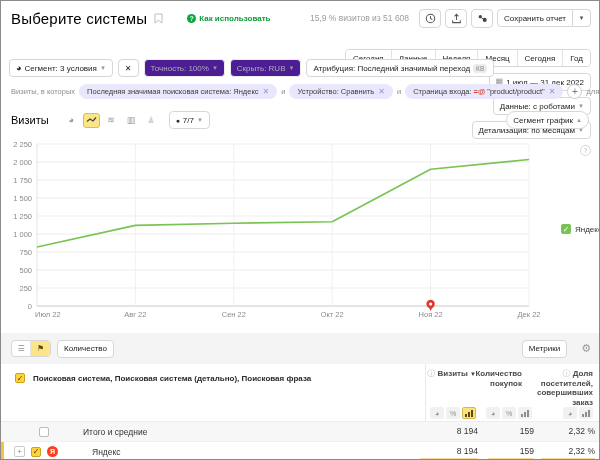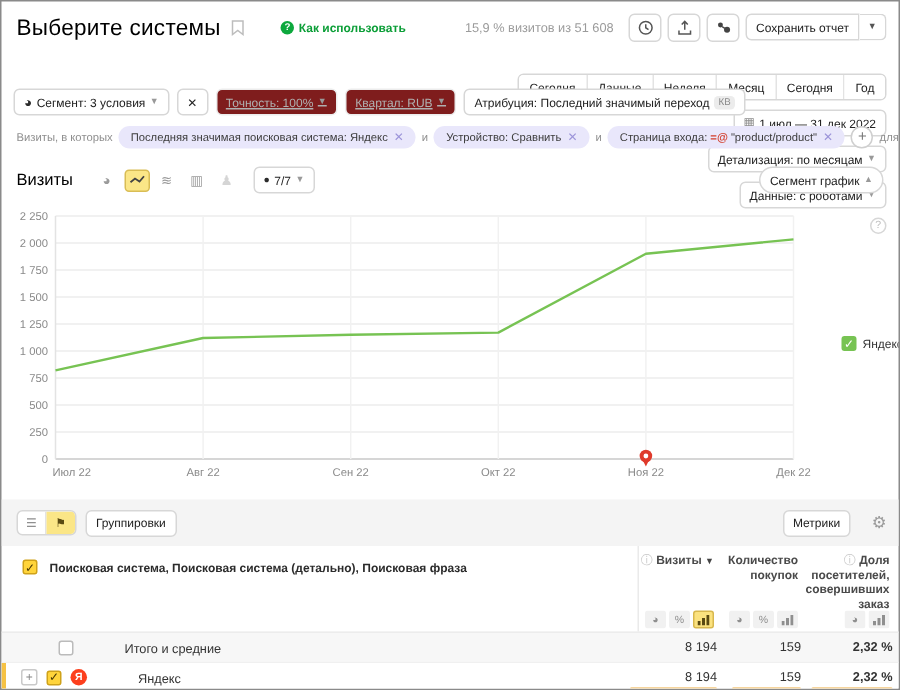--- a/index.html
+++ b/index.html
@@ -2,21 +2,21 @@
 <html><head>
 <meta charset="utf-8">
 <style>
   * { box-sizing: border-box; margin: 0; padding: 0; }
   body { margin: 0; background: #fff; font-family: "Liberation Sans", "DejaVu Sans", sans-serif; }
   .screen { position: relative; width: 600px; height: 460px; background: #fff; border: 1px solid #8a8a8a; overflow: hidden; }
 
   
   .btn { display: inline-flex; align-items: center; gap: 3px; background: #fff; border: 1px solid #d7d7d7;
          border-radius: 4px; padding: 3px 6px; font-size: 8px; color: #222; white-space: nowrap; cursor: pointer; height: 18px; }
-  .btn.muted { background: #7f1d1d; border-color: #ececec; color: #b0b0b0; text-decoration: underline; }
+  .btn.muted { background: #4c1d95; border-color: #ececec; color: #b0b0b0; }
   .caret { font-size: 6px; color: #999; line-height: 1; }
   .caret.dark { color: #555; }
 
   
   .header { position: absolute; top: 6px; left: 10px; right: 8px; height: 22px; display: flex; align-items: center; }
   .page-title { font-size: 15px; color: #000; font-weight: 400; letter-spacing: 0.2px; }
   .bookmark { margin-left: 7px; display: inline-flex; }
   .help { margin-left: 24px; display: inline-flex; align-items: center; gap: 3px; cursor: pointer; }
   .help-circle { width: 9px; height: 9px; border-radius: 50%; background: #0da83d; color: #fff; font-size: 6.5px;
                  font-weight: bold; display: flex; align-items: center; justify-content: center; }
@@ -87,21 +87,21 @@
                   padding-left: 14px; gap: 8px; }
   .grouping-title { font-size: 8px; font-weight: bold; color: #2b2b2b; }
 
   .cb { width: 10px; height: 10px; border: 1px solid #bbb; border-radius: 2px; background: #fff; display: inline-flex;
         align-items: center; justify-content: center; font-size: 8px; color: transparent; cursor: pointer; flex: none; }
   .cb.checked { background: #ffd43b; border-color: #cfa21a; color: #4a3a06; }
 
   .col-sep { position: absolute; left: 424px; top: 363px; bottom: 0; border-left: 1px solid #eaeaea; }
   .col-head { position: absolute; top: 368px; font-size: 8px; font-weight: bold; color: #4a4a4a; text-align: right; line-height: 1.2; }
   .ch-visits { right: 123px; width: 64px; }
-  .ch-purch  { right: 67px;  width: 50px; }
+  .ch-purch  { right: 77px;  width: 50px; }
   .ch-share  { right: 6px;   width: 58px; }
   .info-i { font-size: 8px; color: #c7c7c7; font-weight: normal; }
   .sort-caret { font-size: 6px; color: #444; }
 
   .mchips { position: absolute; top: 406px; display: flex; gap: 2px; }
   .mc-visits { right: 123px; } .mc-purch { right: 67px; } .mc-share { right: 6px; }
   .mchip { width: 14px; height: 12px; border-radius: 2px; background: #f1f1f1; color: #8f8f8f; display: flex;
            align-items: center; justify-content: center; font-size: 7px; cursor: pointer; border: 1px solid transparent; }
   .mchip.selected { background: #fbe27f; border-color: #d8b84e; color: #5a4a12; }
 
@@ -110,21 +110,21 @@
   .row-yandex { top: 440px; background: #fff; border-top: 1px solid #f0f0f0; }
   .row-left { position: absolute; left: 0; top: 0; height: 100%; display: flex; align-items: center; gap: 6px; }
   .row-total .row-left { padding-left: 38px; }
   .row-yandex .row-left { padding-left: 13px; }
   .row-label { font-size: 8.5px; color: #333; padding-left: 28px; }
   .expander { width: 11px; height: 11px; border: 1px solid #c9c9c9; border-radius: 2px; color: #888; font-size: 8px;
               line-height: 9px; text-align: center; background: #fff; cursor: pointer; }
   .favicon { width: 11px; height: 11px; border-radius: 50%; background: #fc3f1d; color: #fff; font-size: 7px; font-weight: bold;
              display: inline-flex; align-items: center; justify-content: center; }
   .cell { position: absolute; top: 4px; font-size: 8.5px; color: #333; text-align: right; }
-  .cell-visits { right: 123px; } .cell-purch { right: 67px; } .cell-share { right: 6px; font-weight: bold; }
+  .cell-visits { right: 123px; } .cell-purch { right: 67px; } .cell-share { right: 6px; }
   .hbar { position: absolute; top: 16px; height: 3px; background: #f6d59e; border-radius: 1px; }
   .hb-visits { right: 123px; width: 58px; } .hb-purch { right: 67px; width: 46px; } .hb-share { right: 6px; width: 54px; }
   .row-indicator { position: absolute; left: 0; top: 441px; width: 3px; height: 19px; background: #f6c244; }
 
   svg text { font-family: "Liberation Sans", "DejaVu Sans", sans-serif; }
 </style>
 </head>
 <body>
 
 <div class="screen">
@@ -177,43 +177,43 @@
       <span class="preset">Неделя</span>
       <span class="preset">Месяц</span>
       <span class="preset">Сегодня</span>
       <span class="preset">Год</span>
     </span>
     <button class="btn">
       <span class="cal-icon">▦</span>
       <span>1 июл — 31 дек 2022</span>
     </button>
     <button class="btn">
+      <span>Данные: с роботами</span>
+      <span class="caret">▼</span>
+    </button>
+    <button class="btn">
       <span>Детализация: по месяцам</span>
-      <span class="caret">▼</span>
-    </button>
-    <button class="btn">
-      <span>Данные: с роботами</span>
       <span class="caret">▼</span>
     </button>
     <span class="q-circle">?</span>
   </div>
 
   <div class="segment-row">
     <button class="btn">
       <span class="seg-pie">◕</span>
       <span>Сегмент: 3 условия</span>
       <span class="caret">▼</span>
     </button>
     <button class="btn">✕</button>
     <button class="btn muted">
       <span>Точность: 100%</span>
       <span class="caret">▼</span>
     </button>
     <button class="btn muted">
-      <span>Квартал: RUB</span>
+      <span>Скрыть: RUB</span>
       <span class="caret">▼</span>
     </button>
     <button class="btn">
       <span>Атрибуция: Последний значимый переход</span>
       <span class="badge">КВ</span>
 
     </button>
 
   </div>
 
@@ -305,21 +305,21 @@
       <span class="legend-check" id="legend-swatch" style="background: rgb(119, 195, 83);">✓</span>
       <span class="legend-name">Яндекс</span>
     </span>
   </div>
 
   <div class="table-toolbar">
     <span class="view-toggle">
       <span class="vt">☰</span>
       <span class="vt selected">⚑</span>
     </span>
-    <button class="btn" style="margin-left:6px">Группировки</button>
+    <button class="btn" style="margin-left:6px">Количество</button>
     <button class="btn" style="margin-left:auto">Метрики</button>
     <span class="gear">⚙</span>
   </div>
 
   <div class="grouping-row">
     <span class="cb checked">✓</span>
     <span class="grouping-title">Поисковая система, Поисковая система (детально), Поисковая фраза</span>
   </div>
 
   <div class="col-sep"></div>

